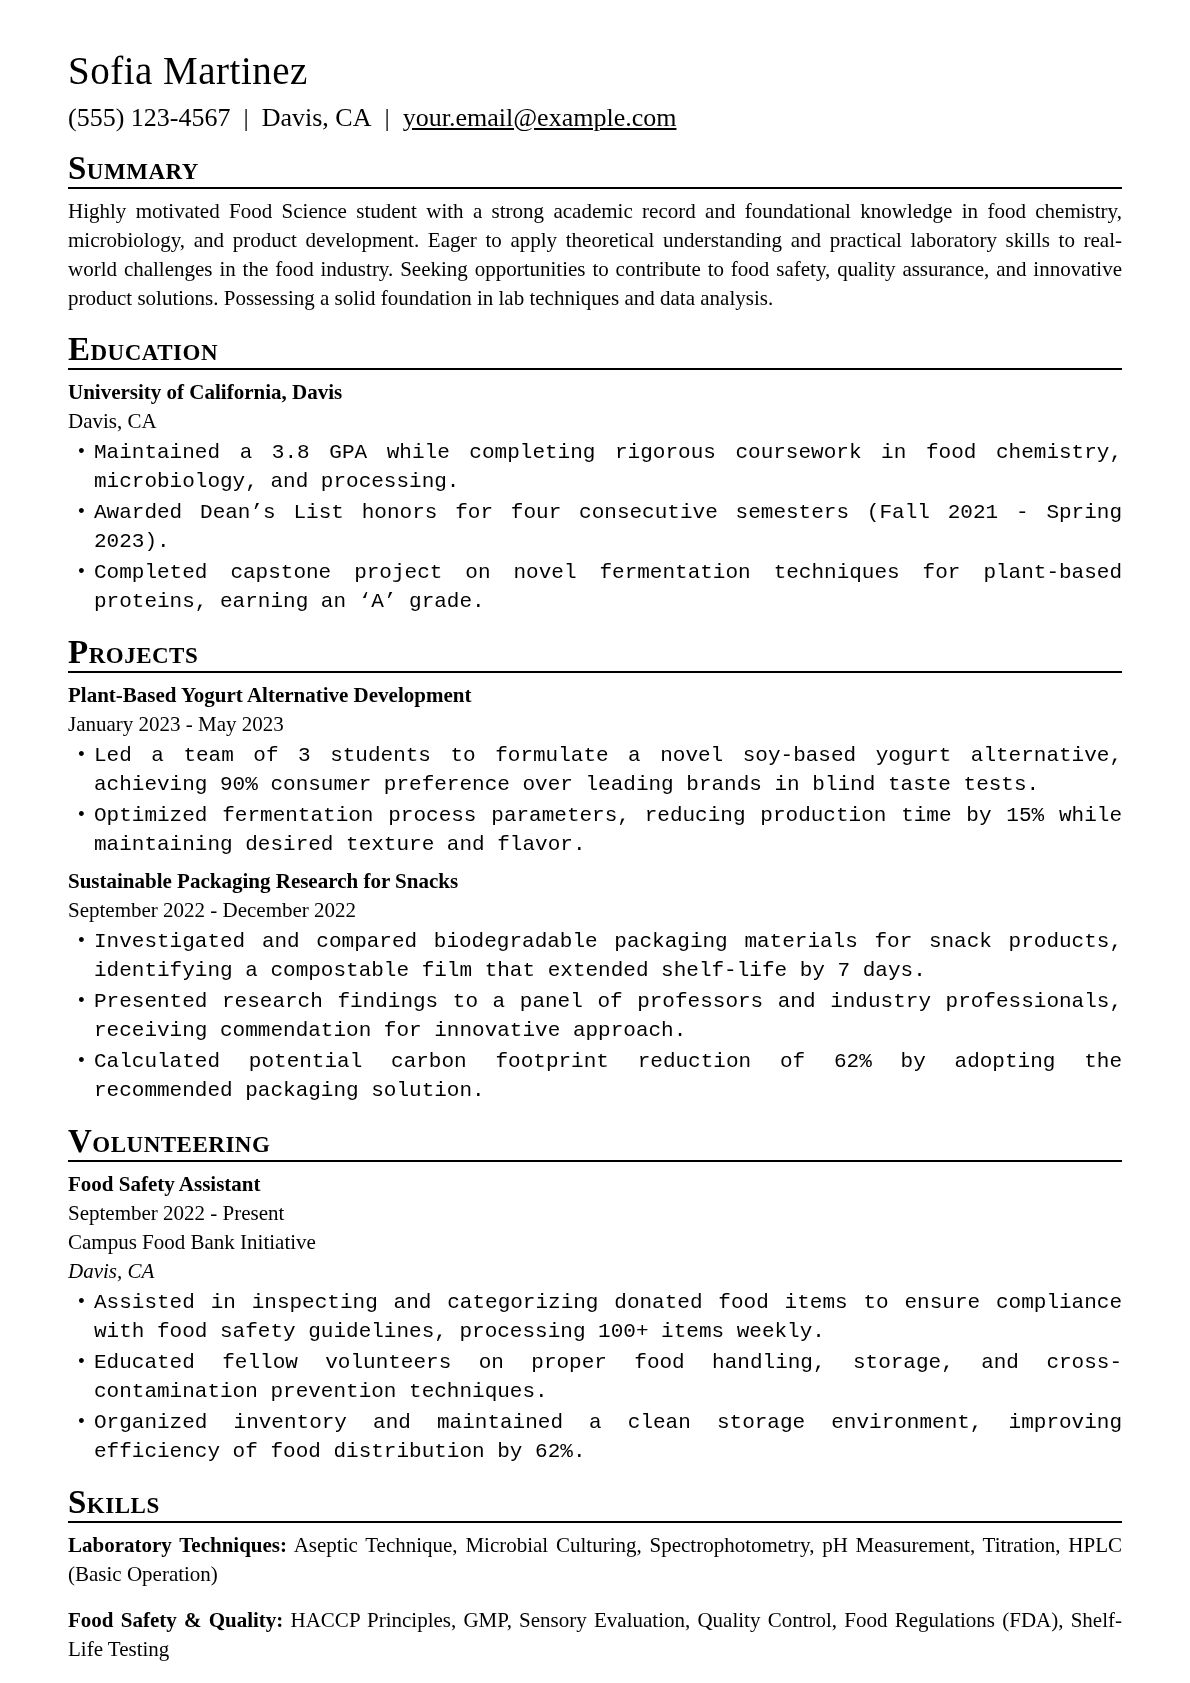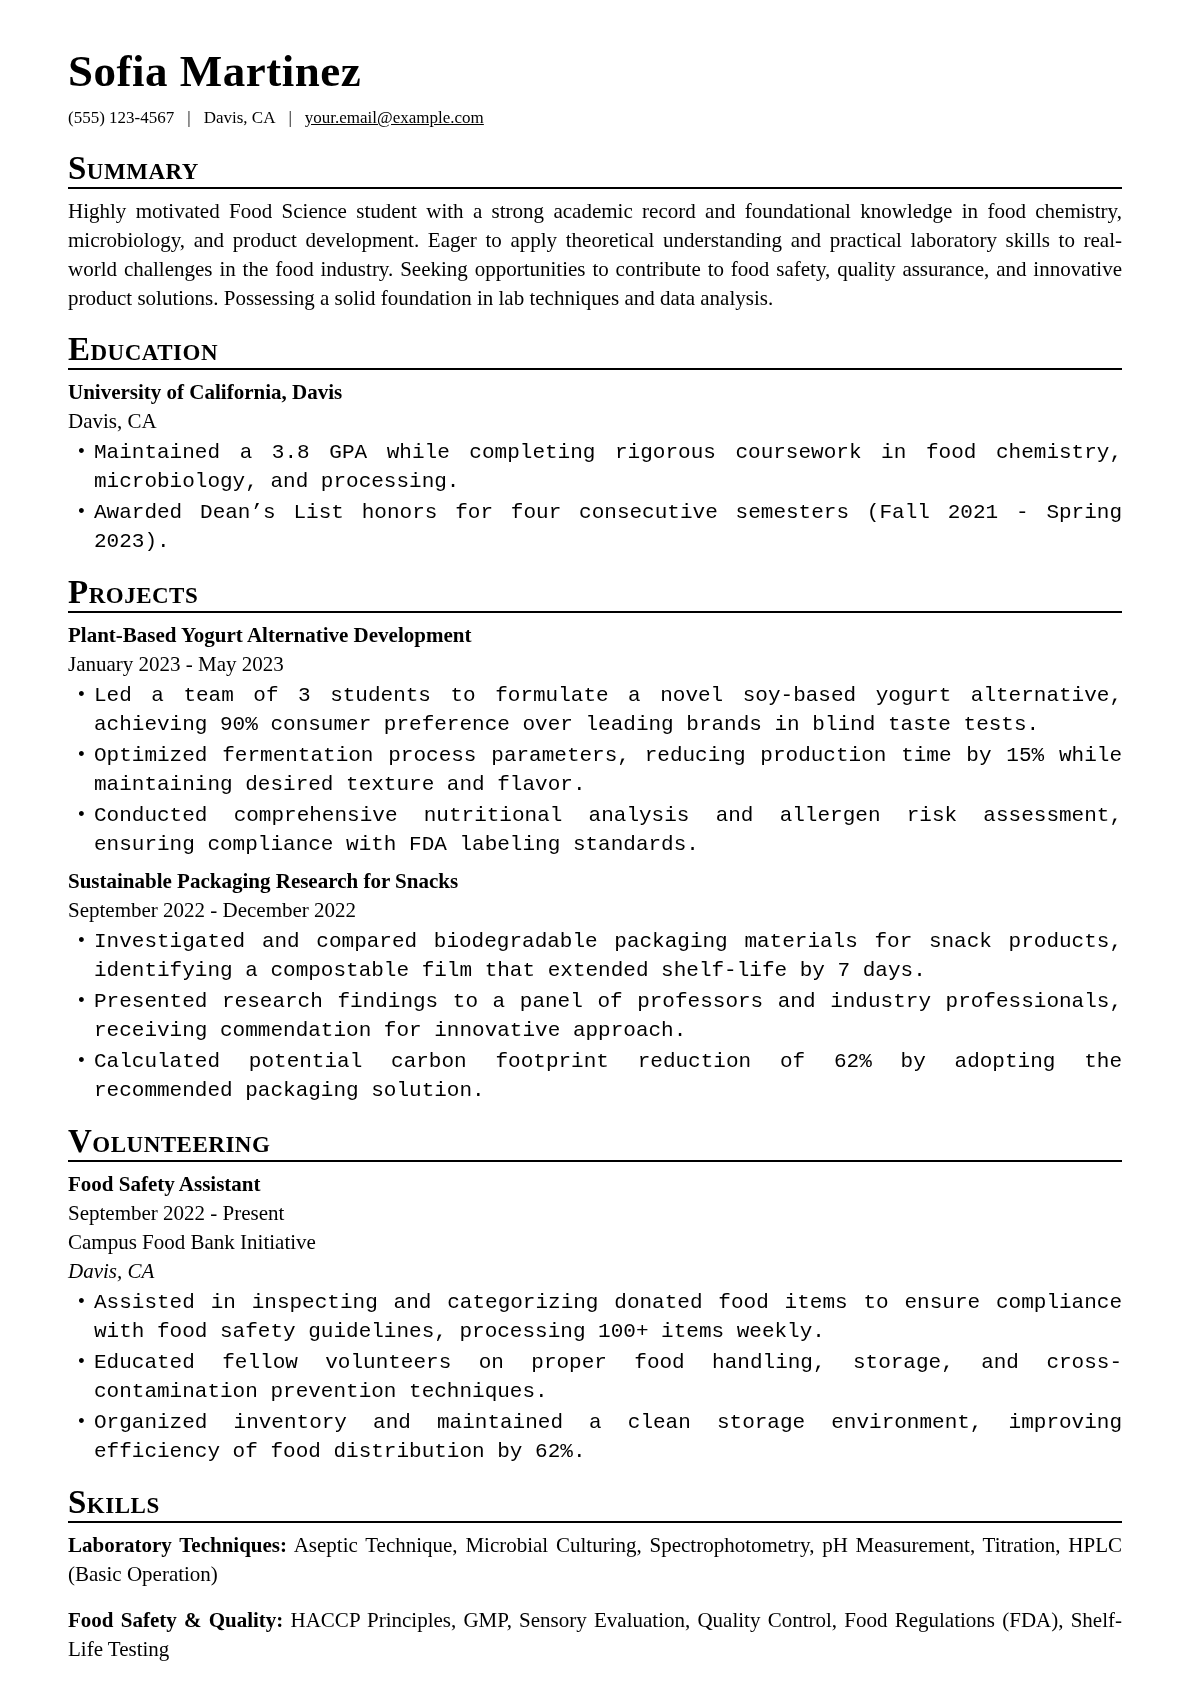--- a/index.html
+++ b/index.html
@@ -11,28 +11,28 @@
     padding: 48px 68px 30px 68px;
     background: #ffffff;
     color: #000000;
     font-family: "Liberation Serif", "DejaVu Serif", serif;
     font-size: 21px;
     line-height: 29px;
     overflow: hidden;
   }
   
   h1.name {
-    font-size: 45px;
+    font-size: 39px;
     line-height: 46px;
-    font-weight: bold;
+    font-weight: normal;
     margin: 0 0 9px 0;
     letter-spacing: 0.5px;
   }
   .contact-line {
-    font-size: 17px;
+    font-size: 26px;
     margin-bottom: 12px;
     white-space: nowrap;
   }
   .contact-sep { margin: 0 13px; font-weight: normal; }
   a.email-link {
     color: #000000;
     text-decoration: underline;
     cursor: pointer;
   }
   
@@ -112,36 +112,36 @@
   <section>
     <h2 class="sec-title">Education</h2>
     <div class="entry">
       <div class="row">
         <span class="bold">University of California, Davis</span>
         <span>Davis, CA</span>
       </div>
       <ul class="bullets">
         <li>Maintained a 3.8 GPA while completing rigorous coursework in food chemistry, microbiology, and processing.</li>
         <li>Awarded Dean’s List honors for four consecutive semesters (Fall 2021 - Spring 2023).</li>
+        <li>Completed capstone project on novel fermentation techniques for plant-based proteins, earning an ‘A’ grade.</li>
       </ul>
     </div>
   </section>
 
   <section>
     <h2 class="sec-title">Projects</h2>
 
     <div class="entry">
       <div class="row">
         <span class="bold">Plant-Based Yogurt Alternative Development</span>
         <span>January 2023 - May 2023</span>
       </div>
       <ul class="bullets">
         <li>Led a team of 3 students to formulate a novel soy-based yogurt alternative, achieving 90% consumer preference over leading brands in blind taste tests.</li>
         <li>Optimized fermentation process parameters, reducing production time by 15% while maintaining desired texture and flavor.</li>
-        <li>Conducted comprehensive nutritional analysis and allergen risk assessment, ensuring compliance with FDA labeling standards.</li>
       </ul>
     </div>
 
     <div class="entry">
       <div class="row">
         <span class="bold">Sustainable Packaging Research for Snacks</span>
         <span>September 2022 - December 2022</span>
       </div>
       <ul class="bullets">
         <li>Investigated and compared biodegradable packaging materials for snack products, identifying a compostable film that extended shelf-life by 7 days.</li>

